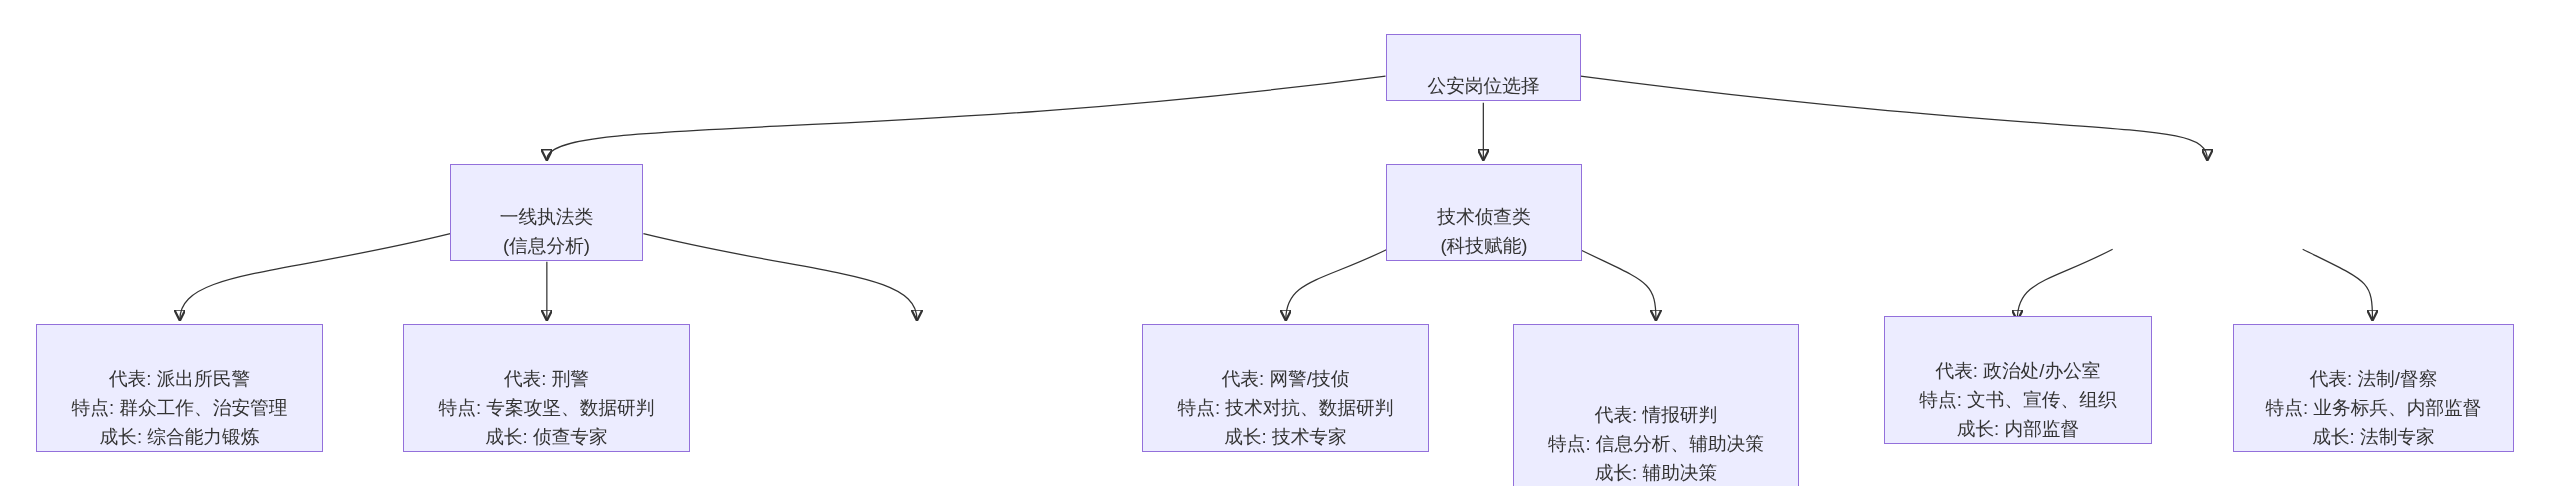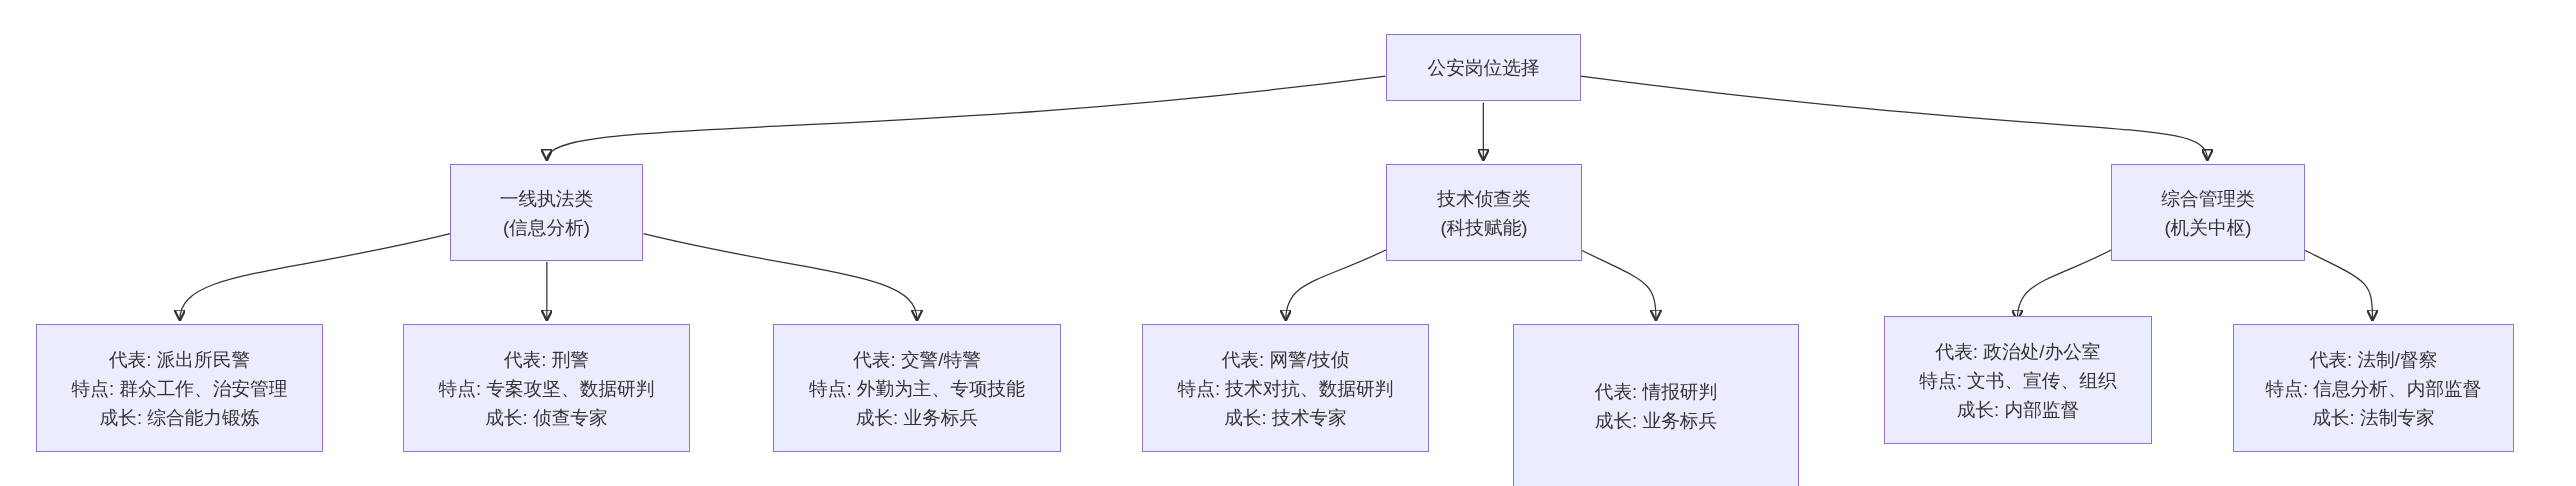--- a/index.html
+++ b/index.html
@@ -23,21 +23,21 @@
   svg.edges path{stroke:var(--edge);stroke-width:2px;fill:none;}
   .node{
     position:absolute;
     z-index:2;
     box-sizing:border-box;
     background:var(--node-fill);
     border:1.2px solid var(--node-border);
     display:flex;
     flex-direction:column;
     align-items:center;
-    justify-content:center;
+    justify-content:flex-end;
     text-align:center;
     font-size:18.7px;
     line-height:29px;
     color:var(--text);
   }
   .node .line{white-space:nowrap;}
 </style>
 </head>
 <body>
 
@@ -66,54 +66,46 @@
   </div>
 
   <div class="node" style="left:450px;top:164px;width:193px;height:97px">
     <div class="line">一线执法类</div>
     <div class="line">(信息分析)</div>
   </div>
   <div class="node" style="left:1386px;top:164px;width:196px;height:97px">
     <div class="line">技术侦查类</div>
     <div class="line">(科技赋能)</div>
   </div>
-  <div class="node" style="left:2111px;top:164px;width:194px;height:97px">
-    <div class="line">综合管理类</div>
-    <div class="line">(机关中枢)</div>
-  </div>
 
   <div class="node" style="left:36px;top:324px;width:287px;height:128px">
     <div class="line">代表: 派出所民警</div>
     <div class="line">特点: 群众工作、治安管理</div>
     <div class="line">成长: 综合能力锻炼</div>
   </div>
   <div class="node" style="left:403px;top:324px;width:287px;height:128px">
     <div class="line">代表: 刑警</div>
     <div class="line">特点: 专案攻坚、数据研判</div>
     <div class="line">成长: 侦查专家</div>
   </div>
-  <div class="node" style="left:773px;top:324px;width:288px;height:128px">
-    <div class="line">代表: 交警/特警</div>
-    <div class="line">特点: 外勤为主、专项技能</div>
-    <div class="line">成长: 业务标兵</div>
-  </div>
   <div class="node" style="left:1142px;top:324px;width:287px;height:128px">
     <div class="line">代表: 网警/技侦</div>
     <div class="line">特点: 技术对抗、数据研判</div>
     <div class="line">成长: 技术专家</div>
   </div>
   <div class="node" style="left:1513px;top:324px;width:286px;height:164px">
     <div class="line">代表: 情报研判</div>
-    <div class="line">成长: 业务标兵</div>
+    <div class="line">特点: 信息分析、辅助决策</div>
+    <div class="line">成长: 辅助决策</div>
   </div>
   <div class="node" style="left:1884px;top:316px;width:268px;height:128px">
     <div class="line">代表: 政治处/办公室</div>
     <div class="line">特点: 文书、宣传、组织</div>
     <div class="line">成长: 内部监督</div>
   </div>
   <div class="node" style="left:2233px;top:324px;width:281px;height:128px">
     <div class="line">代表: 法制/督察</div>
-    <div class="line">特点: 信息分析、内部监督</div>
+    <div class="line">特点: 业务标兵、内部监督</div>
     <div class="line">成长: 法制专家</div>
   </div>
 
 </div>
 
 
 </body></html>

